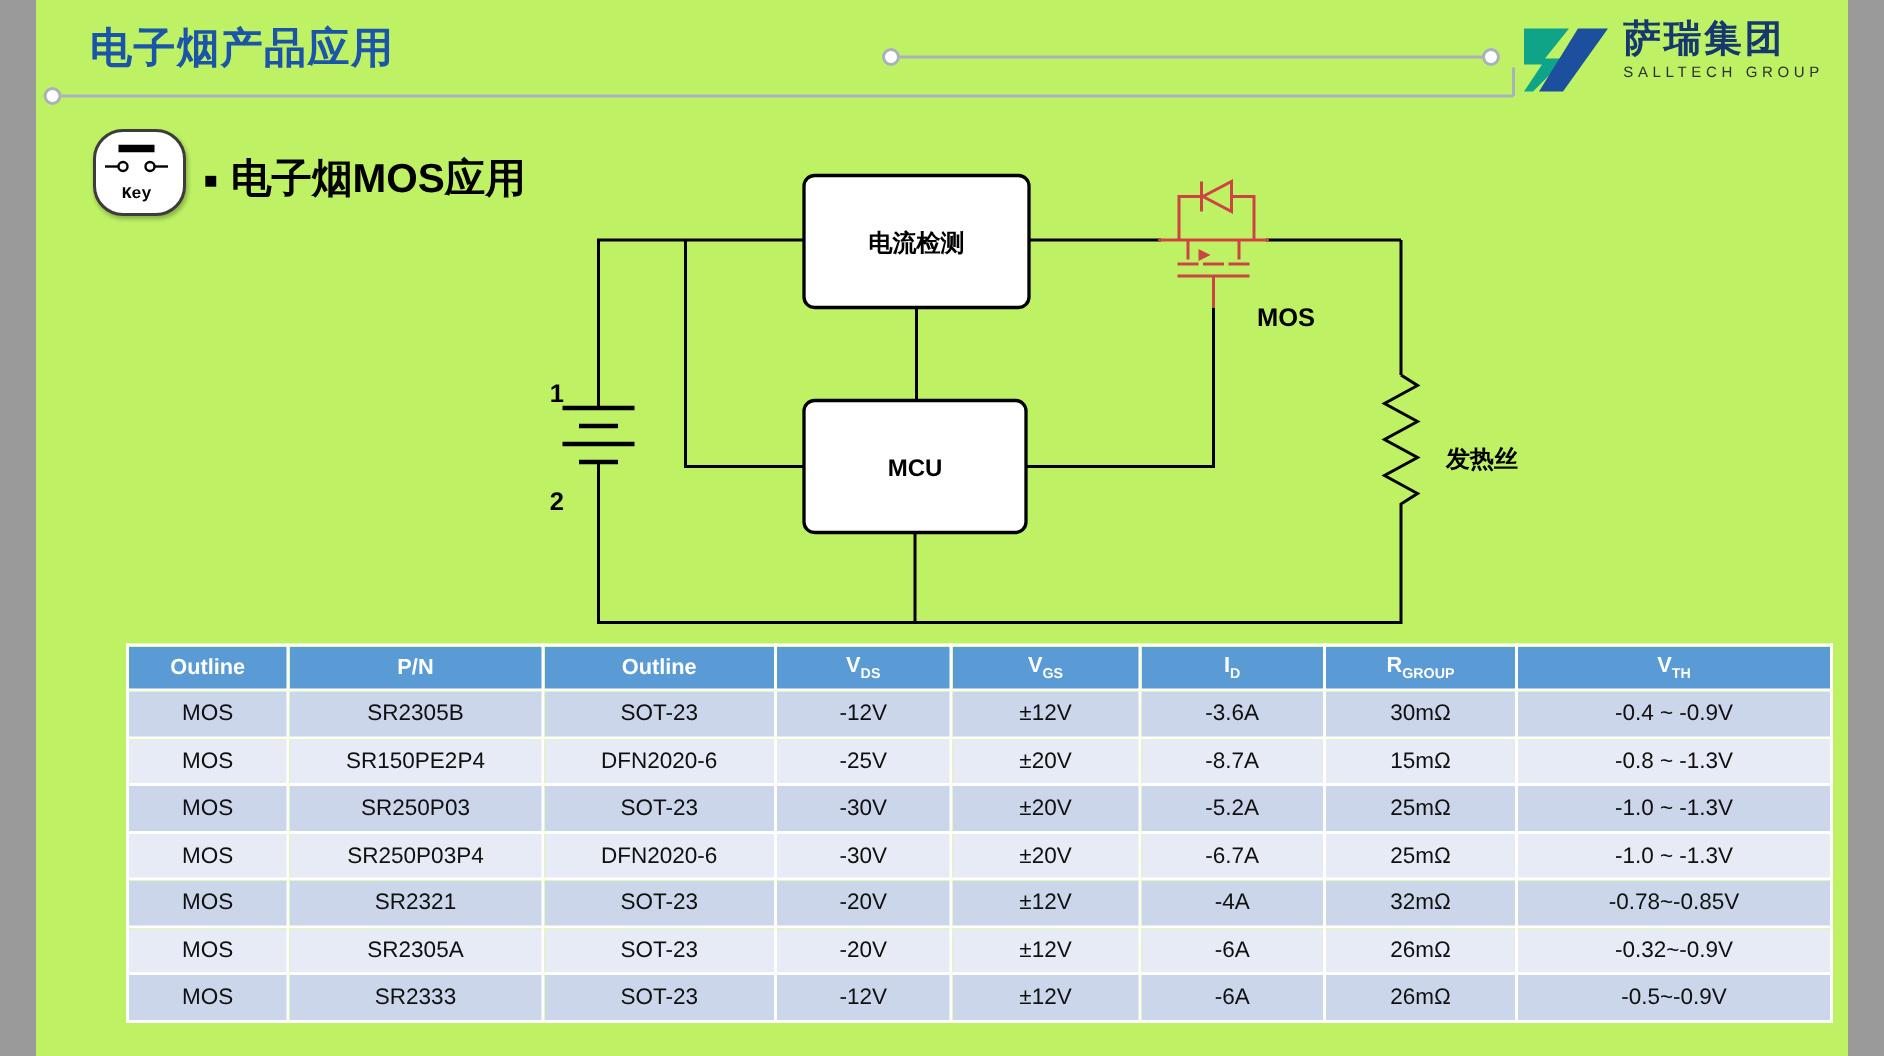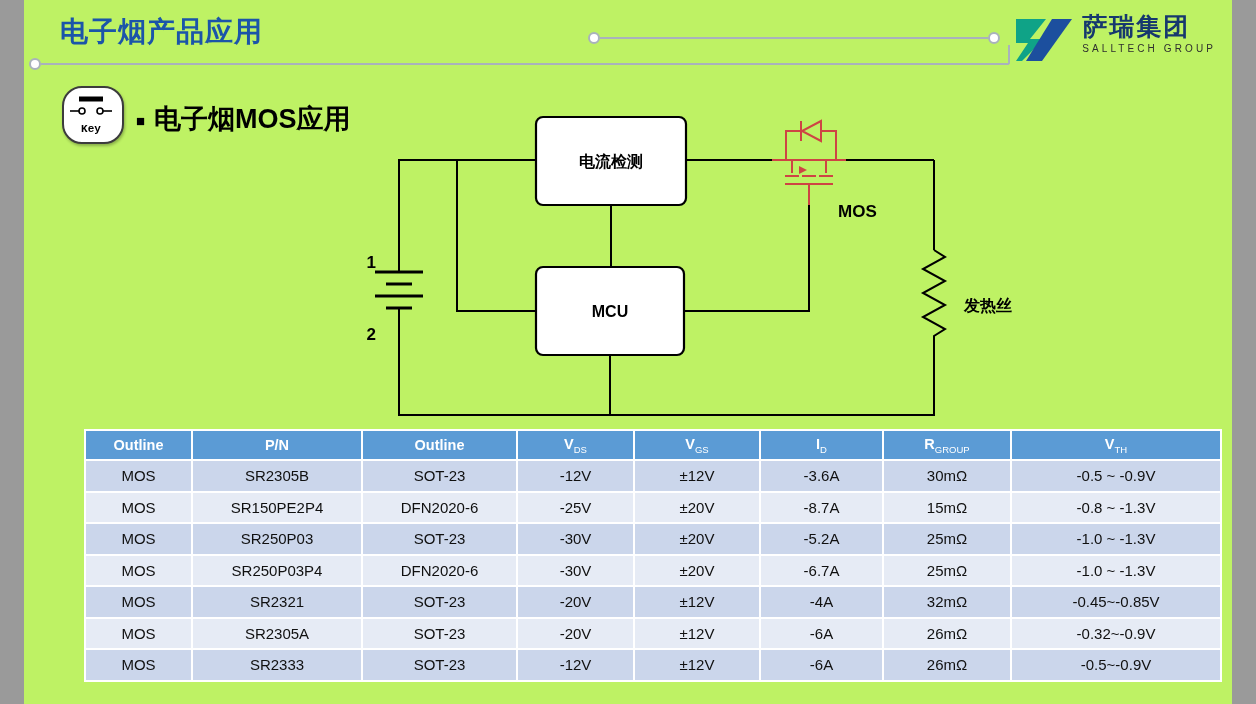--- a/index.html
+++ b/index.html
@@ -14,21 +14,21 @@
   .section-heading{position:absolute;left:112px;top:101px;display:flex;align-items:center;gap:9px;color:#000;}
   .bullet{font-size:15px;line-height:1;transform:translateY(1px);}
   .heading-text{font-size:27px;font-weight:bold;}
   svg.overlay{position:absolute;left:0;top:0;}
   table.mos{position:absolute;left:60px;top:429px;width:1136px;border-collapse:collapse;table-layout:fixed;}
   table.mos th, table.mos td{border:2px solid #ffffff;text-align:center;vertical-align:middle;padding:0;overflow:hidden;white-space:nowrap;}
   table.mos th{background:#5B9BD5;color:#ffffff;font-weight:bold;font-size:14.5px;height:28px;}
   table.mos td{font-size:15px;color:#101010;height:29.5px;}
   table.mos tr.band-dark td{background:#CBD6EB;}
   table.mos tr.band-light td{background:#E6EBF5;}
-  table.mos sub{font-size:9.5px;font-weight:normal;}
+  table.mos sub{font-size:9.5px;font-weight:bold;}
 </style>
 </head>
 <body>
 
 <div class="slide">
 
   <div class="page-title">电子烟产品应用</div>
 
   <div class="logo">
     <svg width="62" height="50" viewBox="0 0 62 50">
@@ -144,21 +144,21 @@
     </thead>
     <tbody>
         <tr class="band-dark">
           <td>MOS</td>
           <td>SR2305B</td>
           <td>SOT-23</td>
           <td>-12V</td>
           <td>±12V</td>
           <td>-3.6A</td>
           <td>30mΩ</td>
-          <td>-0.5 ~ -0.9V</td>
+          <td>-0.4 ~ -0.9V</td>
         </tr>
         <tr class="band-light">
           <td>MOS</td>
           <td>SR150PE2P4</td>
           <td>DFN2020-6</td>
           <td>-25V</td>
           <td>±20V</td>
           <td>-8.7A</td>
           <td>15mΩ</td>
           <td>-0.8 ~ -1.3V</td>
@@ -184,21 +184,21 @@
           <td>-1.0 ~ -1.3V</td>
         </tr>
         <tr class="band-dark">
           <td>MOS</td>
           <td>SR2321</td>
           <td>SOT-23</td>
           <td>-20V</td>
           <td>±12V</td>
           <td>-4A</td>
           <td>32mΩ</td>
-          <td>-0.45~-0.85V</td>
+          <td>-0.78~-0.85V</td>
         </tr>
         <tr class="band-light">
           <td>MOS</td>
           <td>SR2305A</td>
           <td>SOT-23</td>
           <td>-20V</td>
           <td>±12V</td>
           <td>-6A</td>
           <td>26mΩ</td>
           <td>-0.32~-0.9V</td>

